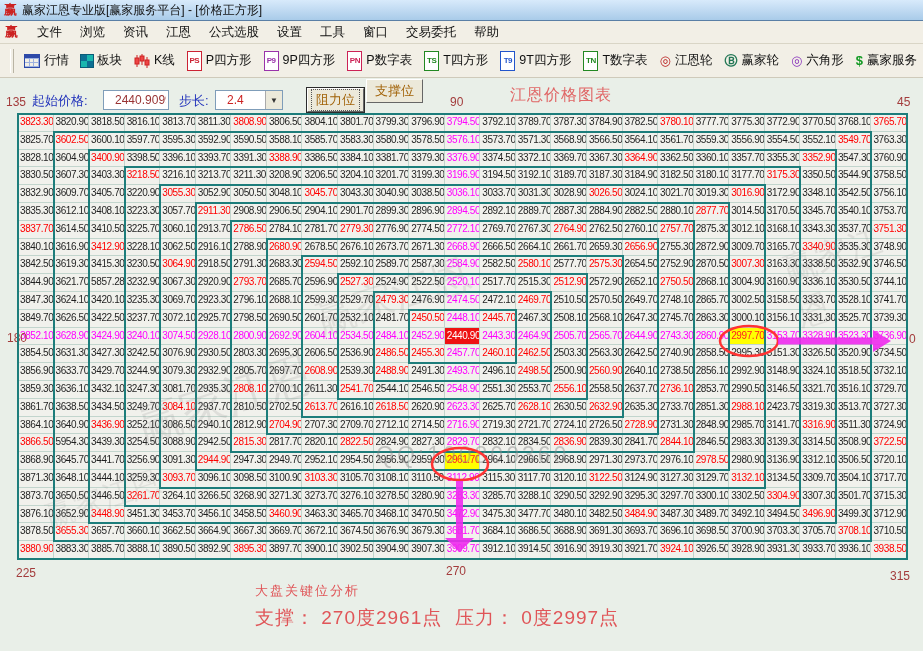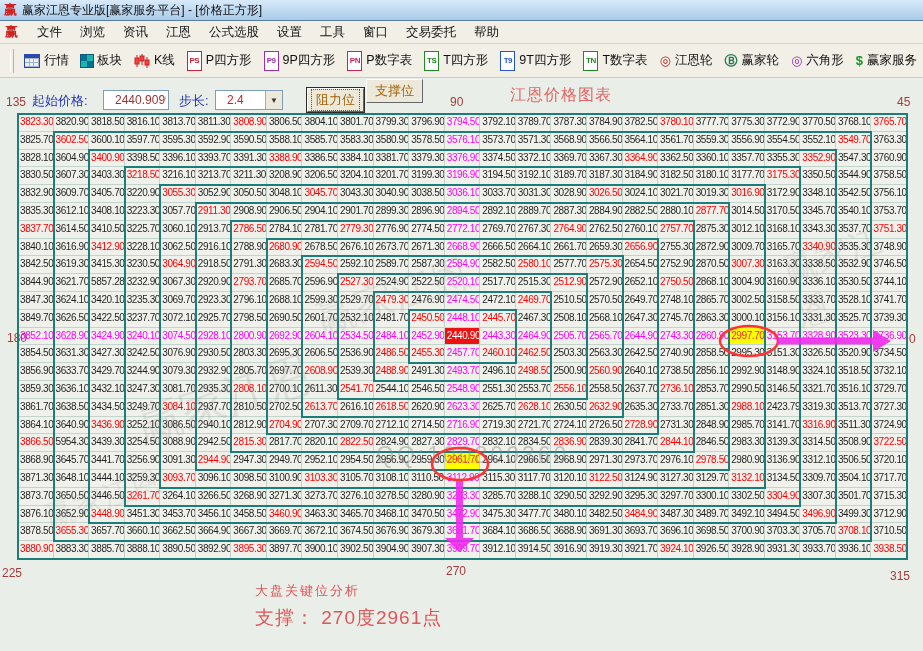--- a/index.html
+++ b/index.html
@@ -820,20 +820,21 @@
       <div class="ring" style="left: 176.8px; top: 88px; width: 535.4px; height: 269px;"></div>
       <div class="ring" style="left: 141.24px; top: 70.2px; width: 606.52px; height: 304.6px;"></div>
       <div class="ring" style="left: 105.68px; top: 52.4px; width: 677.64px; height: 340.2px;"></div>
       <div class="ring" style="left: 70.12px; top: 34.6px; width: 748.76px; height: 375.8px;"></div>
       <div class="ring" style="left: 34.56px; top: 16.8px; width: 819.88px; height: 411.4px;"></div>
       <div class="ring" style="left: -1px; top: -1px; width: 891px; height: 447px;"></div>
     </div>
 
   <span class="angle" style="left:7px;top:331px;">180</span>
   <span class="angle" style="left:909px;top:332px;">0</span>
-  <span class="angle" style="left:2px;top:566px;">225</span>
+  <span class="angle" style="left:16px;top:566px;">225</span>
   <span class="angle" style="left:446px;top:564px;">270</span>
   <span class="angle" style="left:890px;top:569px;">315</span>
 
   <span class="footer-title">大盘关键位分析</span>
   <span class="footer-line" style="left:255px;">支撑： 270度2961点</span>
+  <span class="footer-line" style="left:455px;">压力： 0度2997点</span>
 
 </div>
 
 </body></html>

